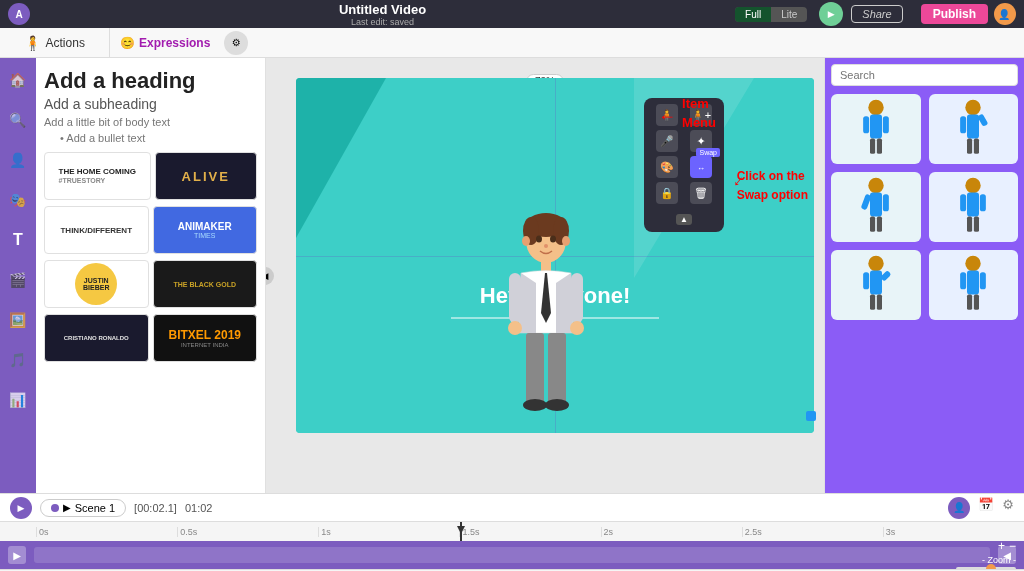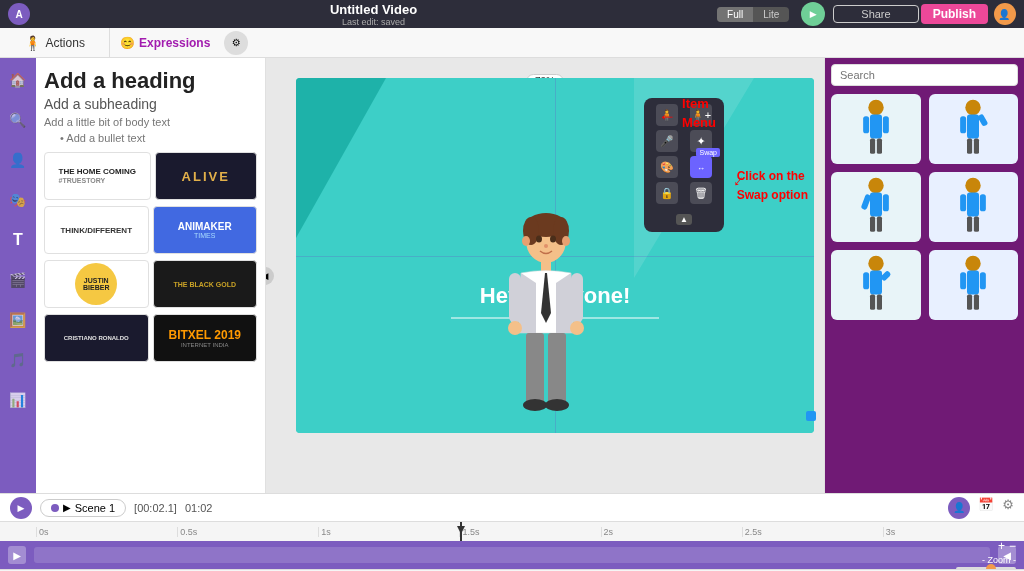--- a/index.html
+++ b/index.html
@@ -41,45 +41,46 @@
       overflow: hidden;
       margin-right: 12px;
     }
     #topbar .mode-btn {
       padding: 2px 10px;
       color: #ccc;
       font-size: 10px;
       cursor: pointer;
     }
     #topbar .mode-btn.active {
-      background: #737373;
+      background: #14532d;
       color: white;
     }
     #topbar .play-btn {
       width: 24px; height: 24px;
       background: #6fcf97;
       border-radius: 50%;
       display: flex; align-items: center; justify-content: center;
       cursor: pointer;
       margin-right: 8px;
     }
     #topbar .play-btn::after {
       content: '▶';
       color: white;
       font-size: 9px;
     }
     #topbar .share-btn {
       background: transparent;
       border: 1px solid #ccc;
       color: #ccc;
       border-radius: 4px;
-      padding: 2px 27px;
+      padding: 2px 10px;
       font-size: 11px;
       cursor: pointer;
-      margin-right: 2px;
+      margin-right: 18px;
+      font-style: italic;
     }
     #topbar .publish-btn {
       background: #ec4899;
       border: none;
       color: white;
       border-radius: 4px;
       padding: 3px 12px;
       font-size: 12px;
       font-weight: bold;
       cursor: pointer;
@@ -361,21 +362,21 @@
       background: #6c63ff;
       color: white;
       font-size: 7px;
       padding: 1px 3px;
       border-radius: 2px;
     }
 
     
     #right-panel {
       width: 200px;
-      background: #701a75;
+      background: #8b5cf6;
       border-left: 1px solid #e0e0e0;
       overflow-y: auto;
       padding: 6px;
     }
     .search-box {
       width: 100%;
       border: 1px solid #ddd;
       border-radius: 4px;
       padding: 4px 8px;
       font-size: 11px;

